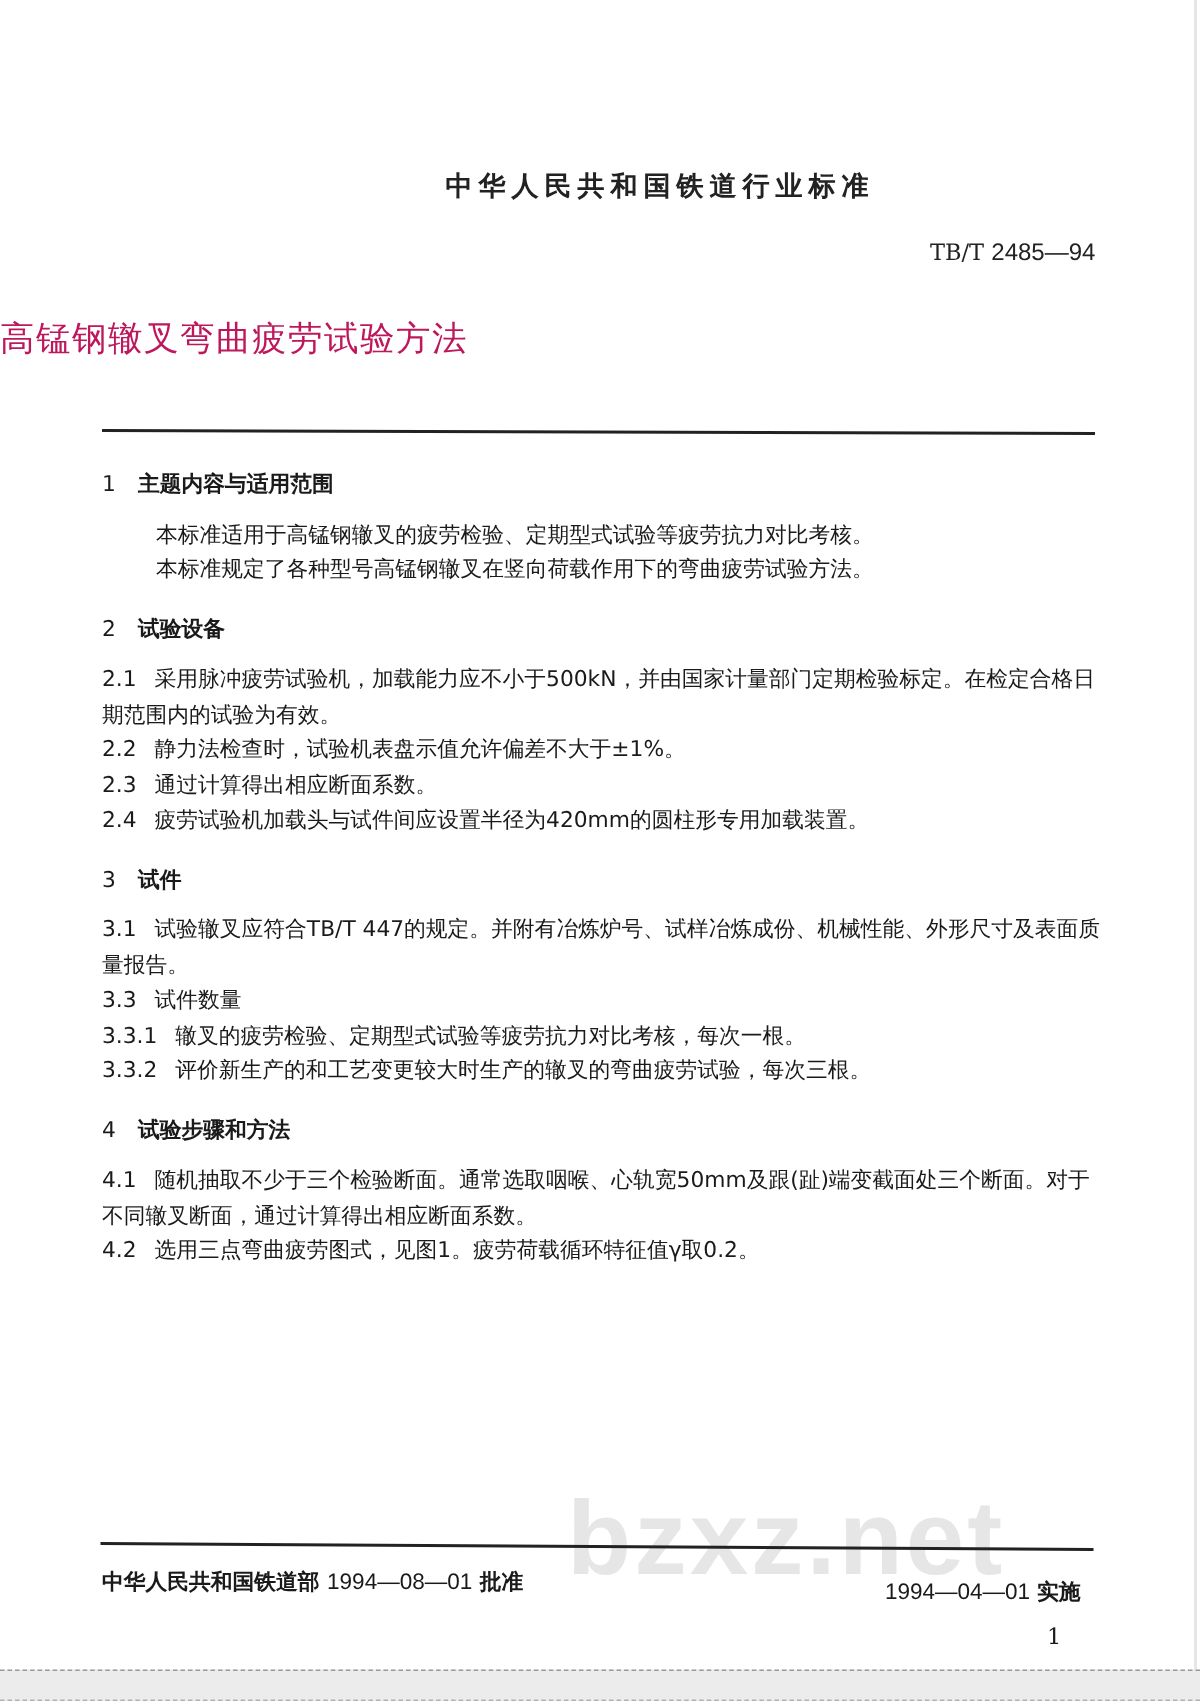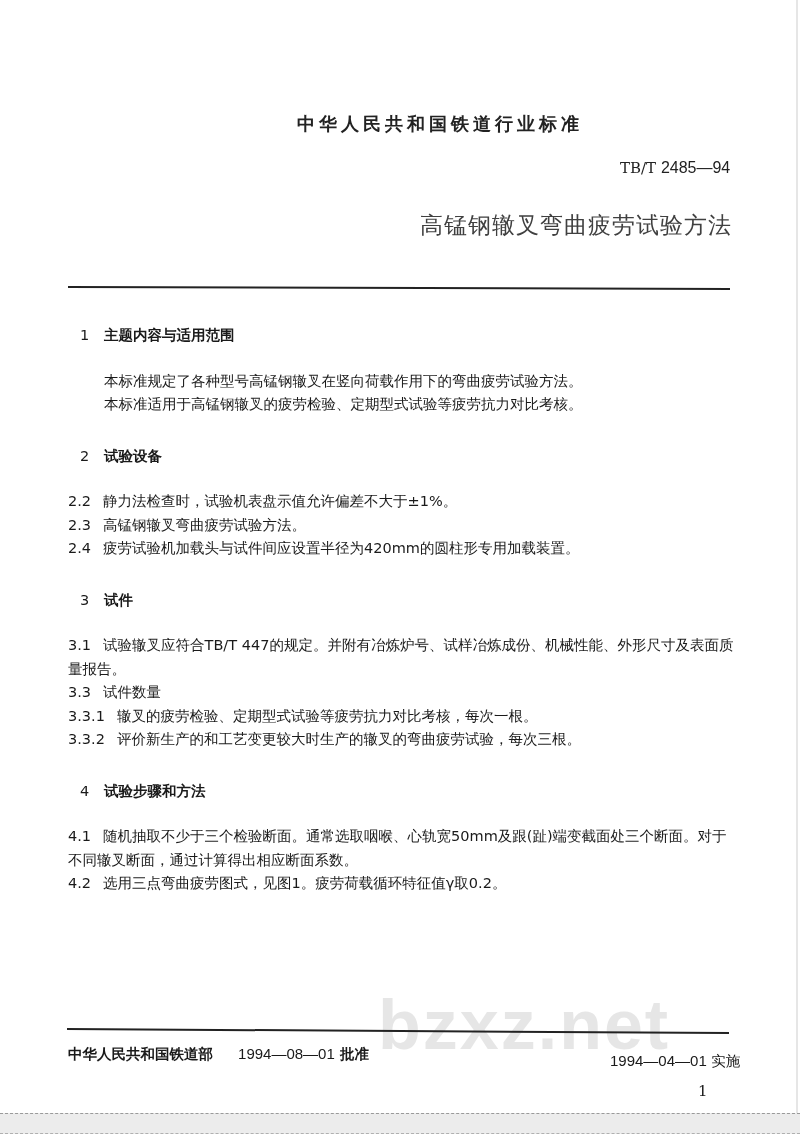--- a/index.html
+++ b/index.html
@@ -24,44 +24,44 @@
   .org {
     position: absolute; top: 112px; left: 0; width: 796px; text-align: center;
     font-size: 18px; letter-spacing: 4px; font-weight: bold; color: #222; margin-left: 42px;
   }
   .code {
     position: absolute; top: 159px; left: 620px;
     font-family: "DejaVu Serif", "Liberation Serif", serif; font-size: 15px; color: #222;
   }
   .code .num { font-family: "Liberation Sans", sans-serif; font-size: 16px; }
   .doc-title {
-    position: absolute; top: 210px; left: 0; width: 732px; text-align: right;
-    font-size: 23px; color: #404040; letter-spacing: 1px;
+    position: absolute; top: 210px; left: 0; width: 732px; text-align: left;
+    font-size: 23px; color: #be185d; letter-spacing: 1px;
   }
   .rule {
     position: absolute; height: 2px; background: #222;
   }
   .rule.top { top: 287px; left: 68px; width: 662px; transform: rotate(0.18deg); }
   .rule.bottom { top: 1030px; left: 67px; width: 662px; transform: rotate(0.35deg); }
   .body { position: absolute; left: 68px; top: 312px; width: 670px; font-size: 14.5px; line-height: 23.5px; }
-  .h { font-weight: bold; font-size: 14.5px; margin: 12px; }
+  .h { font-weight: bold; font-size: 14.5px; margin: 0; }
   .h .n { display: inline-block; width: 24px; font-weight: normal; }
   p { margin: 0; }
   .indent { text-indent: 36px; }
   .item .n { display: inline-block; margin-right: 12px; }
   .gap-sm { height: 10px; }
   .gap-md { height: 16px; }
   .footer-left {
     position: absolute; top: 1045px; left: 68px; font-size: 14.5px; font-weight: bold; color: #1a1a1a;
   }
-  .footer-left .date, .footer-right .date { font-family: "Liberation Sans", sans-serif; font-weight: normal; font-size: 15px; margin-left: 20px; }
+  .footer-left .date, .footer-right .date { font-family: "Liberation Sans", sans-serif; font-weight: normal; font-size: 15px; }
   .footer-right {
     position: absolute; top: 1052px; left: 590px; font-size: 14.5px; color: #1a1a1a;
   }
-  .footer-right .lab { font-weight: normal; }
+  .footer-right .lab { font-weight: bold; }
   .page-num {
     position: absolute; top: 1082px; left: 698px; font-family: "DejaVu Serif", serif; font-size: 15px;
   }
   .watermark {
     position: absolute; top: 985px; left: 378px;
     font-family: "Liberation Sans", sans-serif; font-weight: bold; font-size: 70px;
     color: rgba(200,200,200,0.45); letter-spacing: 2px; pointer-events: none;
   }
 </style>
 </head>
@@ -80,33 +80,34 @@
 
   <div class="rule top"></div>
 
   <div class="body">
 
     <div>
       <p class="h">
         <span class="n">1</span><span>主题内容与适用范围</span>
       </p>
       <div class="gap-sm"></div>
+      <p class="indent">本标准适用于高锰钢辙叉的疲劳检验、定期型式试验等疲劳抗力对比考核。</p>
       <p class="indent">本标准规定了各种型号高锰钢辙叉在竖向荷载作用下的弯曲疲劳试验方法。</p>
-      <p class="indent">本标准适用于高锰钢辙叉的疲劳检验、定期型式试验等疲劳抗力对比考核。</p>
     </div>
 
     <div class="gap-md"></div>
 
     <div>
       <p class="h">
         <span class="n">2</span><span>试验设备</span>
       </p>
       <div class="gap-sm"></div>
+      <p class="item"><span class="n">2.1</span><span>采用脉冲疲劳试验机，加载能力应不小于500kN，并由国家计量部门定期检验标定。在检定合格日期范围内的试验为有效。</span></p>
       <p class="item"><span class="n">2.2</span><span>静力法检查时，试验机表盘示值允许偏差不大于±1%。</span></p>
-      <p class="item"><span class="n">2.3</span><span>高锰钢辙叉弯曲疲劳试验方法。</span></p>
+      <p class="item"><span class="n">2.3</span><span>通过计算得出相应断面系数。</span></p>
       <p class="item"><span class="n">2.4</span><span>疲劳试验机加载头与试件间应设置半径为420mm的圆柱形专用加载装置。</span></p>
     </div>
 
     <div class="gap-md"></div>
 
     <div>
       <p class="h">
         <span class="n">3</span><span>试件</span>
       </p>
       <div class="gap-sm"></div>

